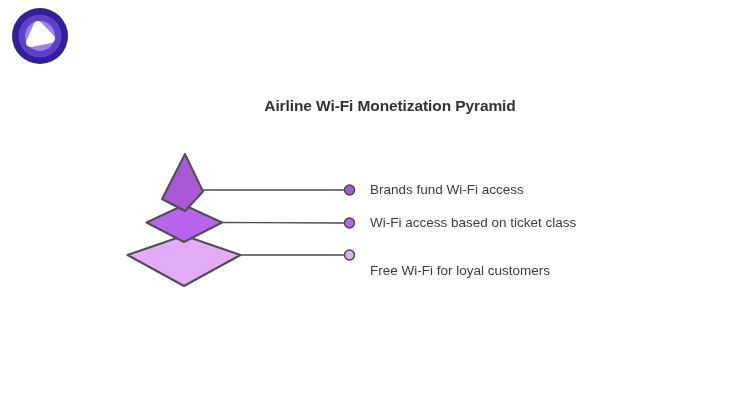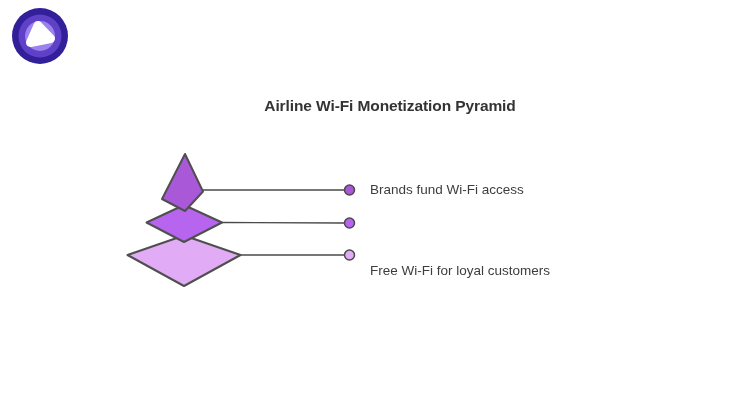--- a/index.html
+++ b/index.html
@@ -74,15 +74,16 @@
     <polygon points="184,235.5 240.5,255 184,286 127.5,255" stroke-width="2" stroke-linejoin="round" fill="#e1acf5" stroke="#4f4f4f"></polygon>
     <polygon points="184,205 222,222.5 184,242 146.5,222.5" stroke-width="2" stroke-linejoin="round" fill="#b764ee" stroke="#4f4f4f"></polygon>
     <polygon points="185,154 203,191.5 185,211 162,199" stroke-width="2" stroke-linejoin="round" fill="#a958d8" stroke="#4f4f4f"></polygon>
 
     <circle cx="349.5" cy="190" r="5" stroke-width="1.5" fill="#a958d8" stroke="#4a4a4a"></circle>
     <circle cx="349.5" cy="223" r="5" stroke-width="1.5" fill="#b764ee" stroke="#4a4a4a"></circle>
     <circle cx="349.5" cy="255" r="5" stroke-width="1.5" fill="#e1acf5" stroke="#4a4a4a"></circle>
   </svg>
 
   <div class="tier-label tier-label-1">Brands fund Wi-Fi access</div>
+  <div class="tier-label tier-label-2">Wi-Fi access based on ticket class</div>
   <div class="tier-label tier-label-3">Free Wi-Fi for loyal customers</div>
 
 </div>
 
 </body></html>

